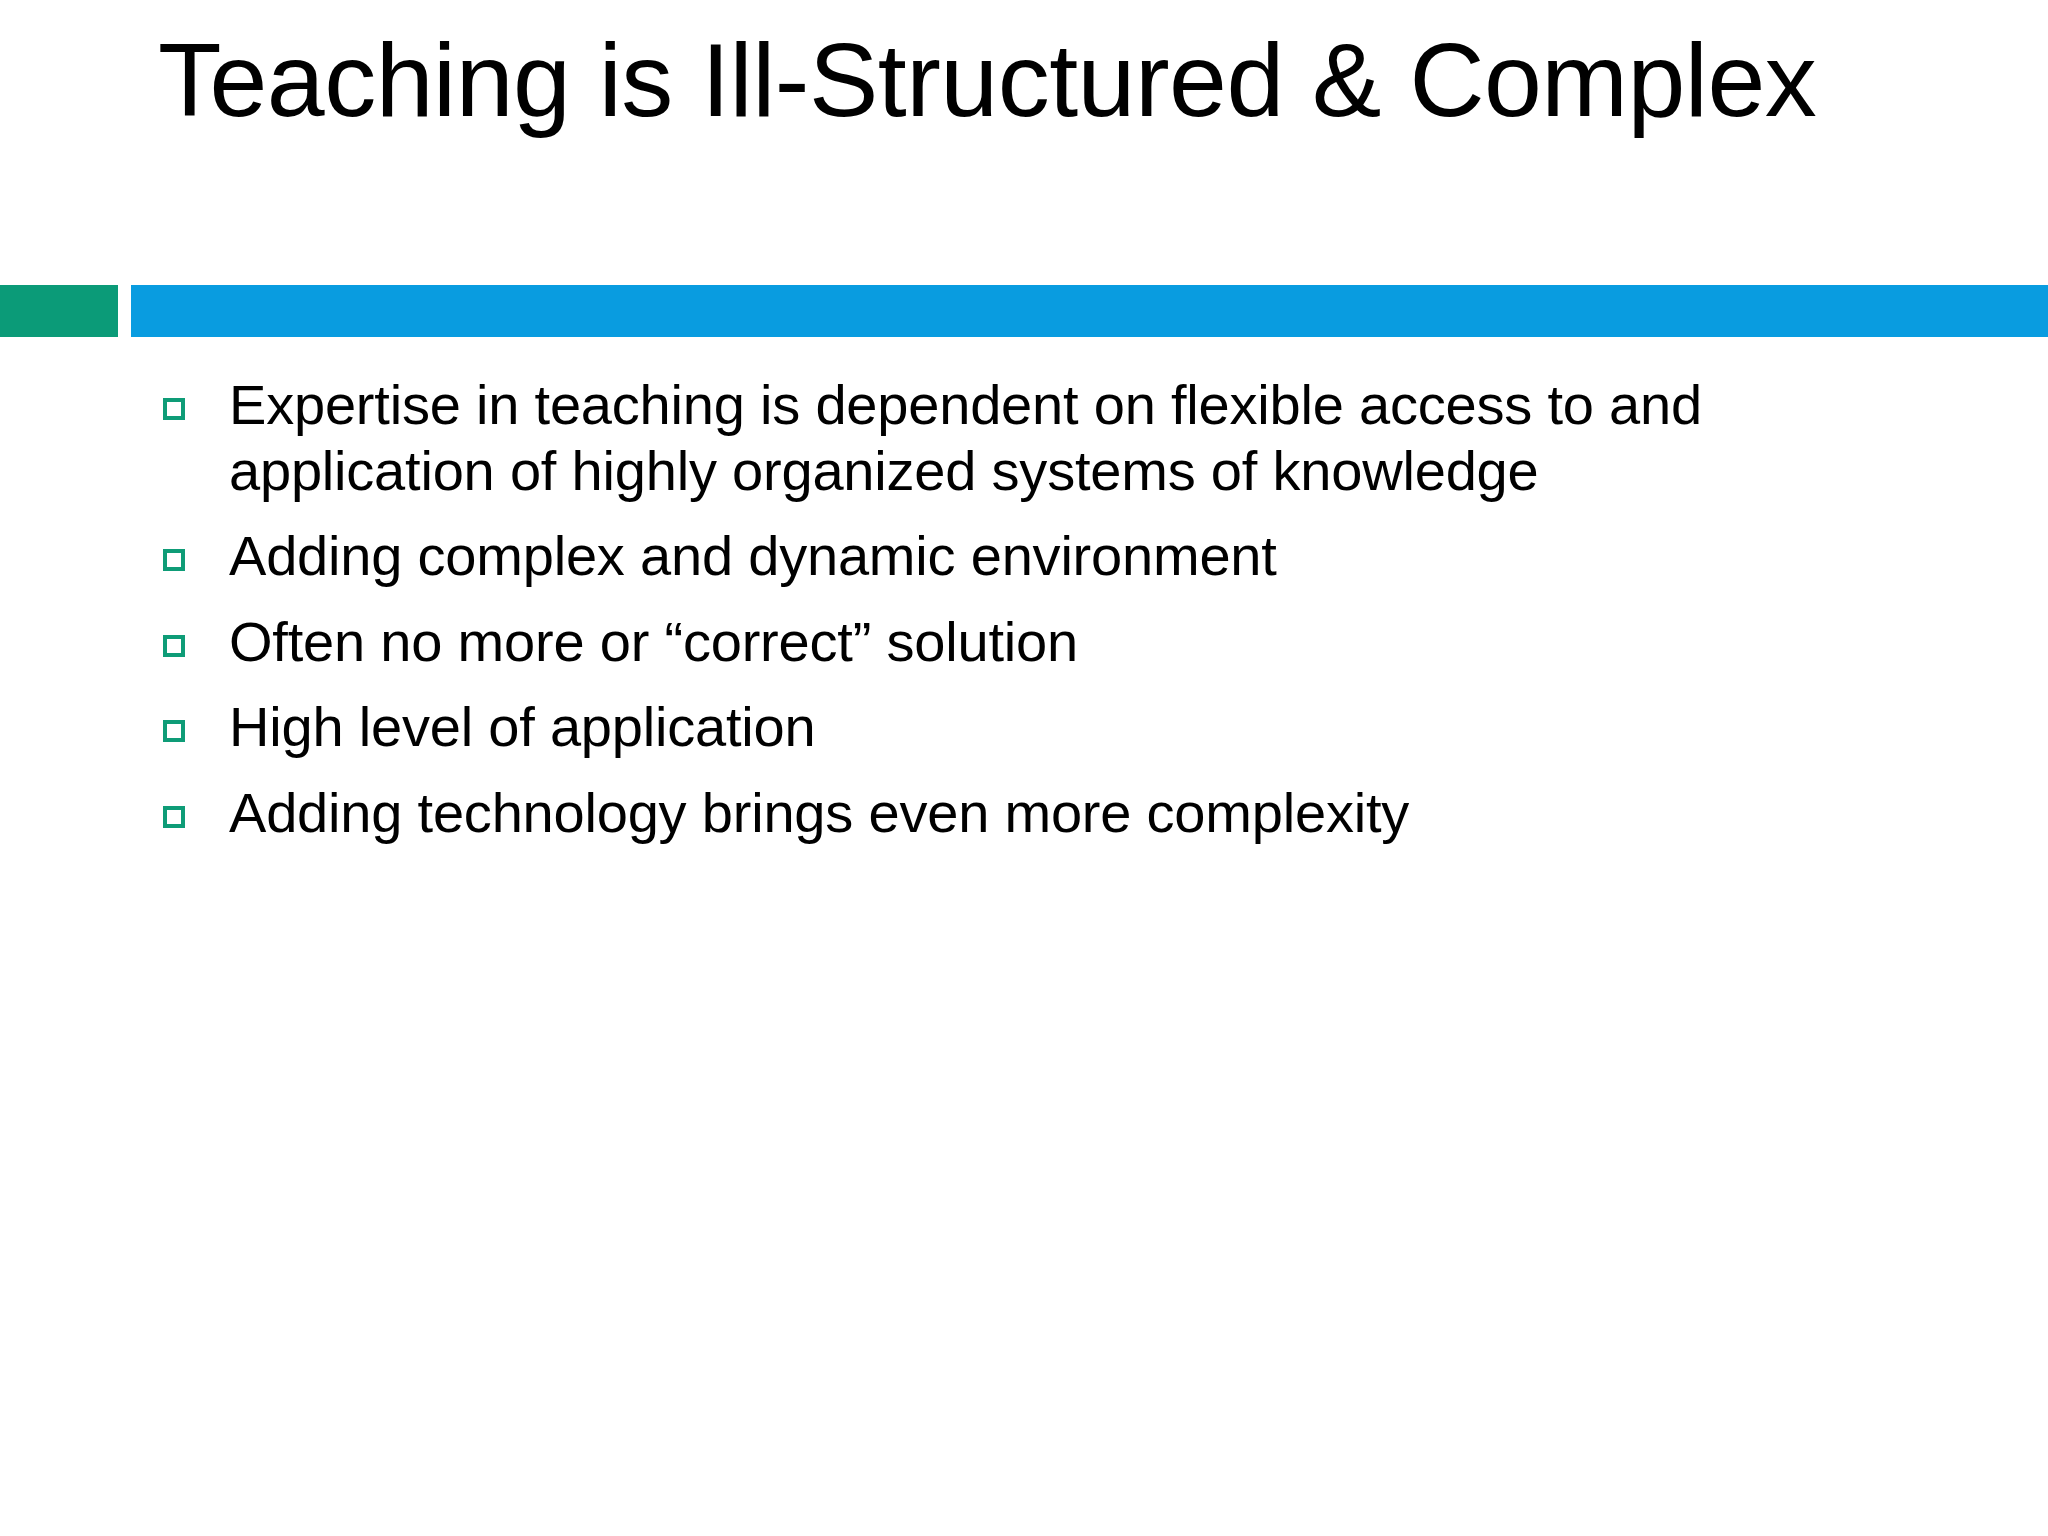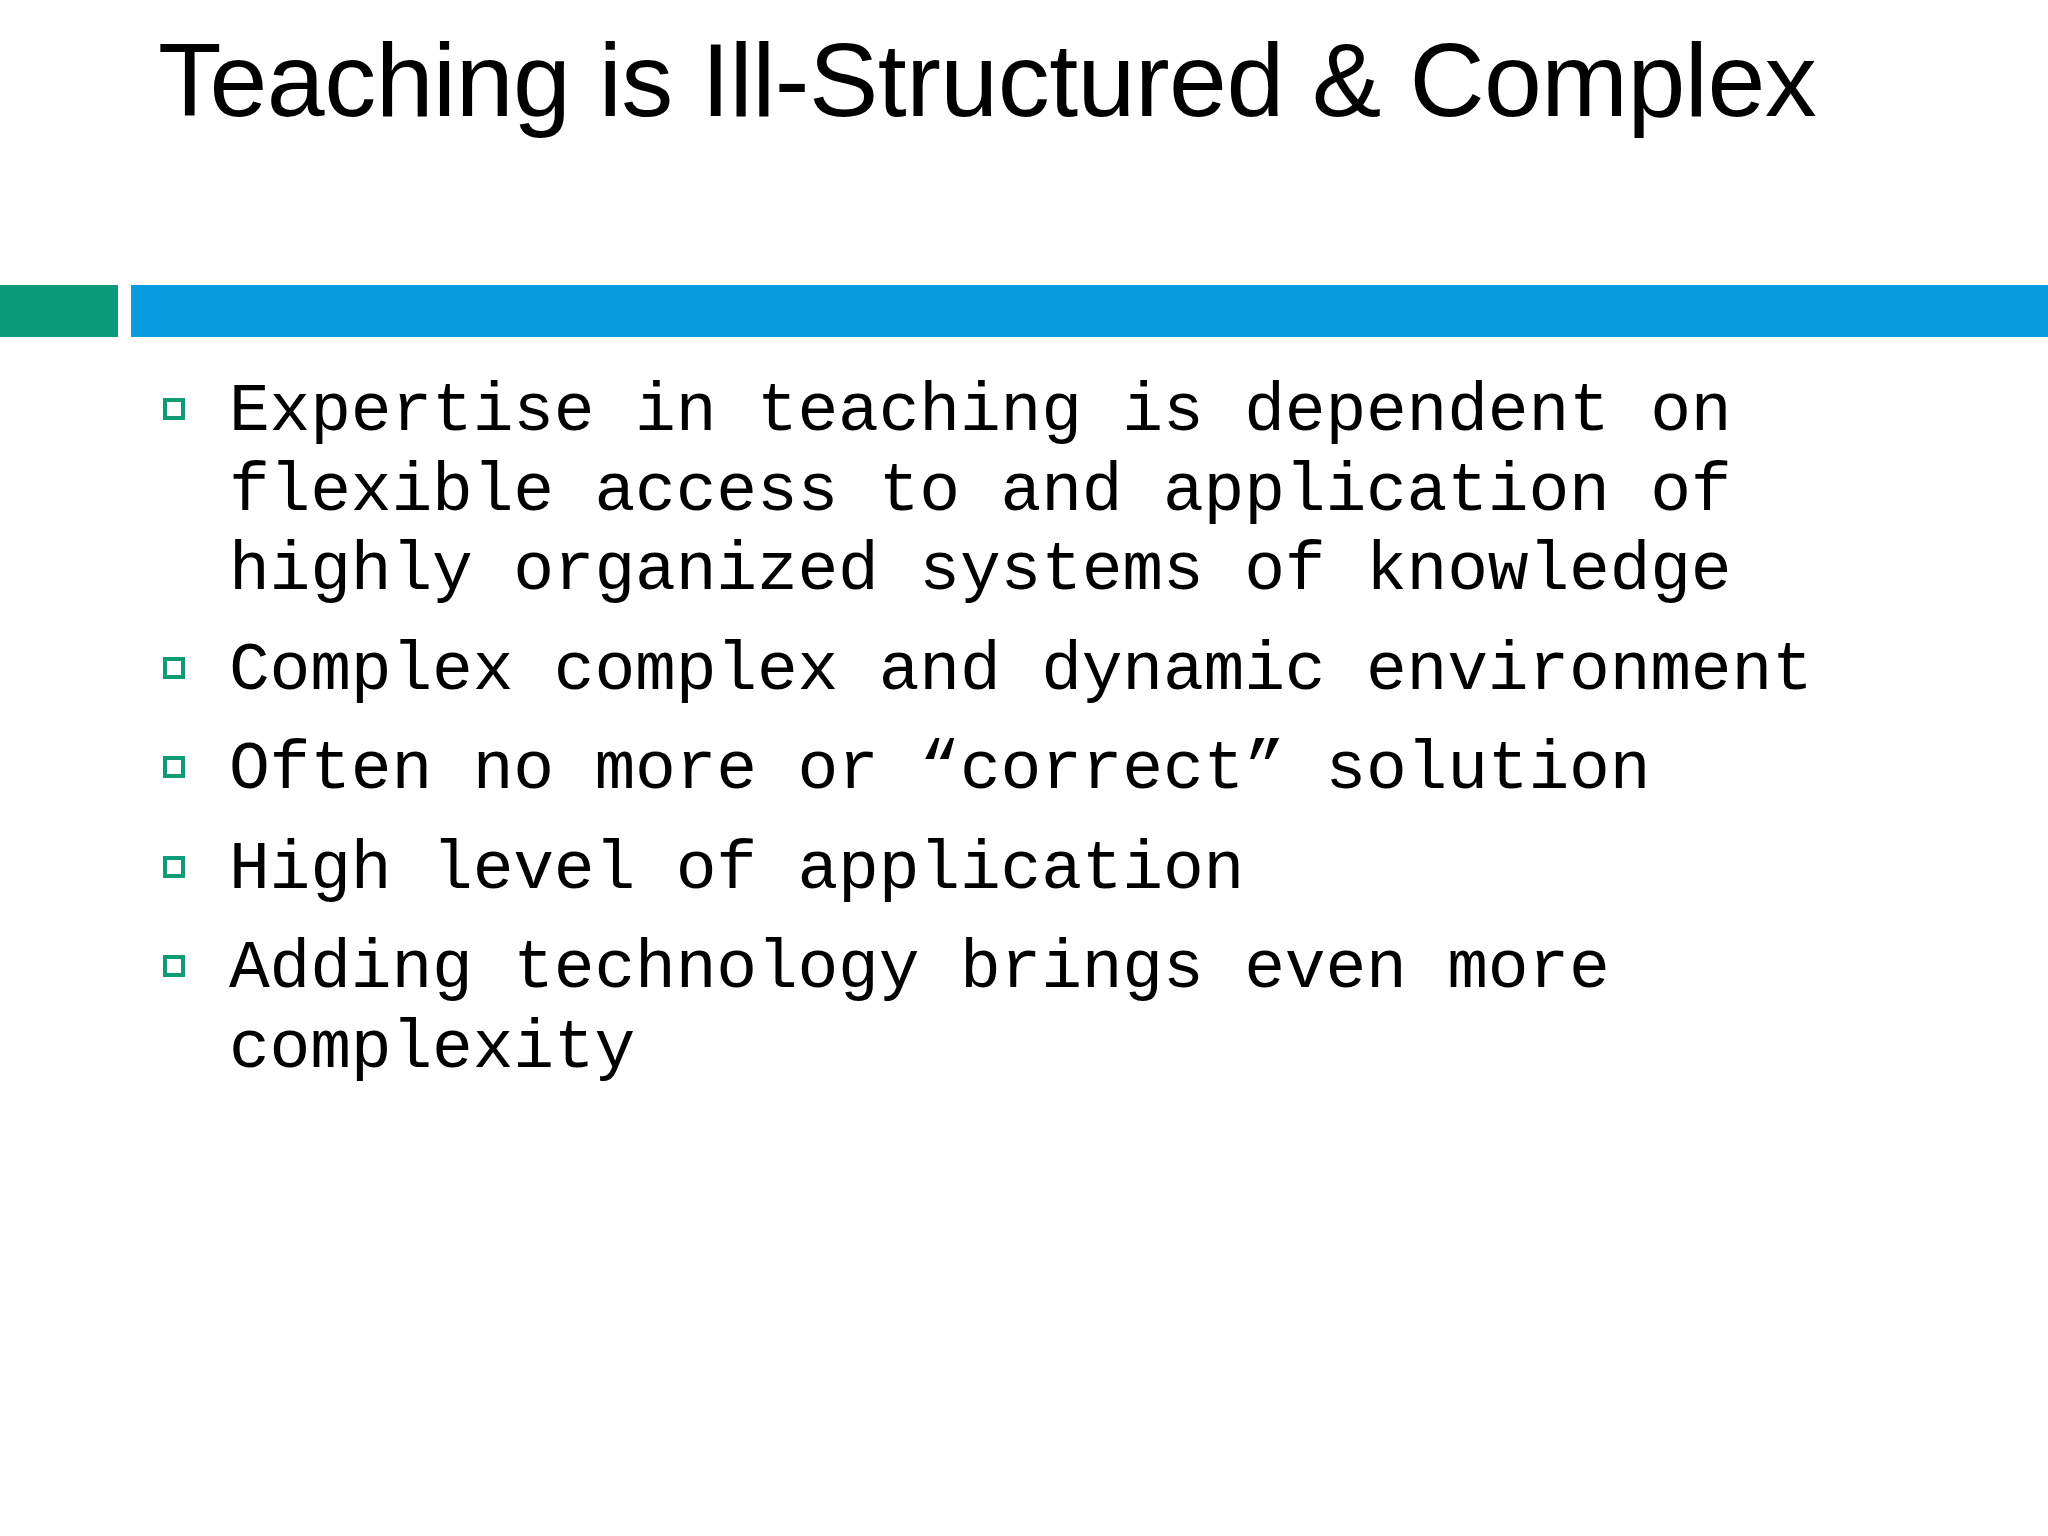--- a/index.html
+++ b/index.html
@@ -87,23 +87,23 @@
     height: 22px;
     box-sizing: border-box;
     border: 4px solid #0E9C77;
     background: transparent;
     margin-top: 26px;
     margin-right: 44px;
   }
   .bullet-text {
     flex: 1 1 auto;
     max-width: 1700px;
-    font-family: Liberation Mono, monospace;
+    font-family: Liberation Sans, sans-serif;
     font-weight: 400;
-    font-size: 68px;
+    font-size: 56px;
     line-height: 1.17;
     color: #000000;
     letter-spacing: -0.2px;
   }
   .bullet-item.wrap-2 .bullet-text { max-width: 1710px; }
   .bullet-item.wrap-3 .bullet-text { max-width: 1725px; }
 </style>
 </head>
 <body>
 
@@ -120,21 +120,21 @@
 
   <ul class="body-list">
 
     <li class="bullet-item wrap-3">
       <span class="bullet-marker"></span>
       <span class="bullet-text">Expertise in teaching is dependent on flexible access to and application of highly organized systems of knowledge</span>
     </li>
 
     <li class="bullet-item">
       <span class="bullet-marker"></span>
-      <span class="bullet-text">Complex complex and dynamic environment</span>
+      <span class="bullet-text">Adding complex and dynamic environment</span>
     </li>
 
     <li class="bullet-item">
       <span class="bullet-marker"></span>
       <span class="bullet-text">Often no more or “correct” solution</span>
     </li>
 
     <li class="bullet-item">
       <span class="bullet-marker"></span>
       <span class="bullet-text">High level of application</span>

